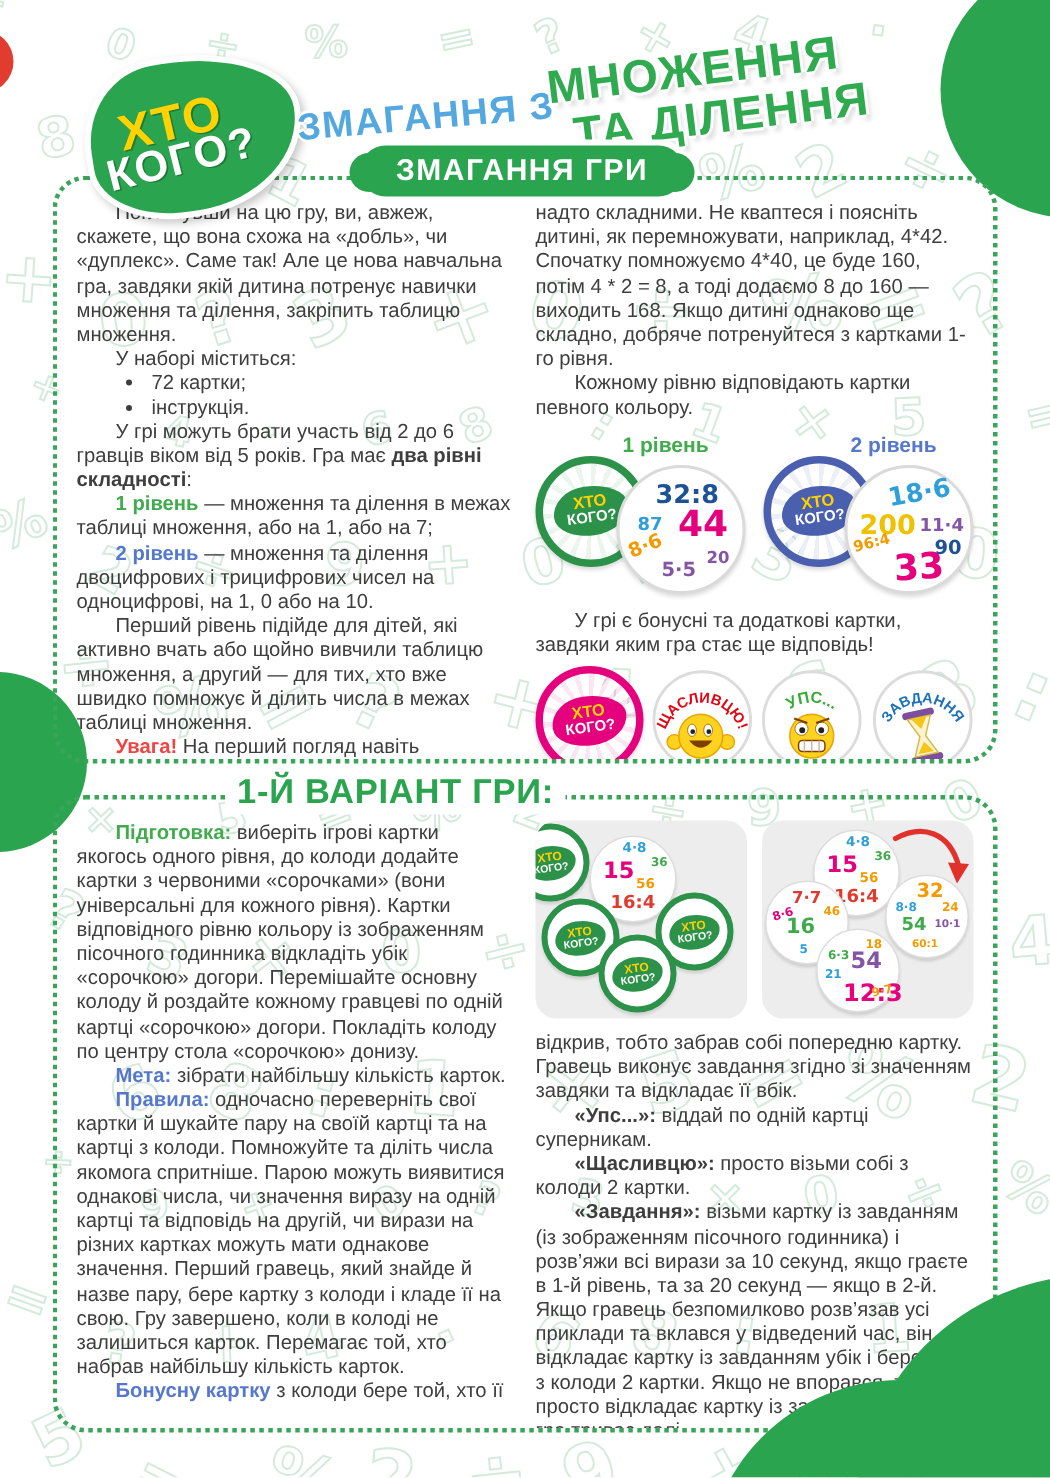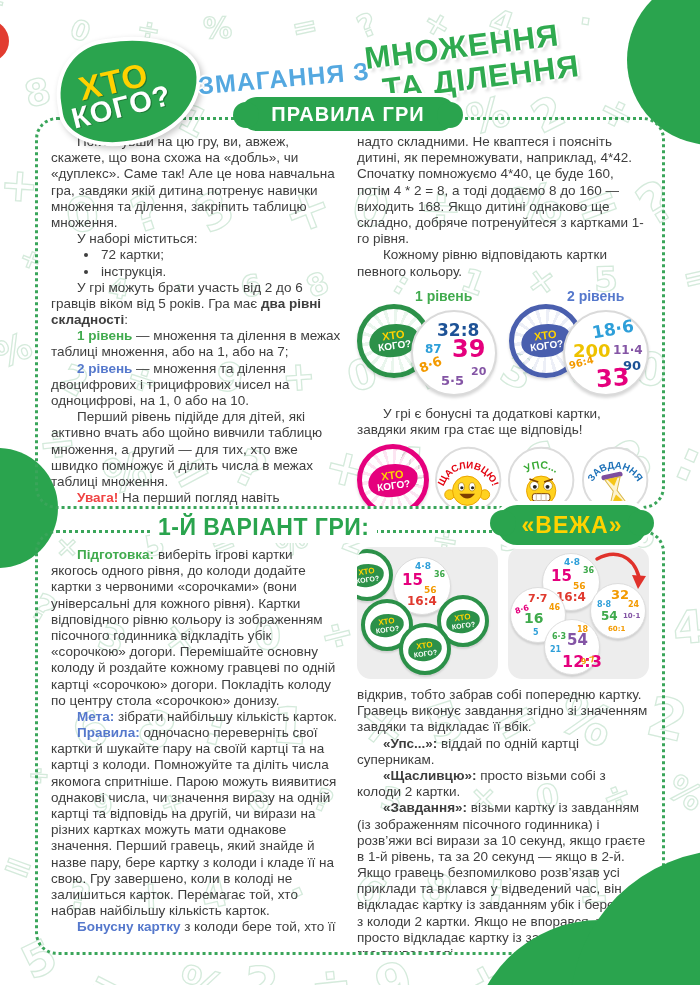--- a/index.html
+++ b/index.html
@@ -253,21 +253,21 @@
   <div class="logo">
     <span class="l1">ХТО</span>
     <span class="l2">КОГО?</span>
   </div>
   <div class="subtitle">ЗМАГАННЯ З</div>
   <div class="main-title">
     <div class="t1">МНОЖЕННЯ</div>
     <div class="t2">ТА ДІЛЕННЯ</div>
   </div>
 
-  <div class="pill pill-rules">ПРАВИЛА ГРИ</div>
+  <div class="pill pill-rules">ЗМАГАННЯ ГРИ</div>
 
   <div class="dbox box1">
     <div class="col">
       <p>Поглянувши на цю гру, ви, авжеж, скажете, що вона схожа на «добль», чи «дуплекс». Саме так! Але це нова навчальна гра, завдяки якій дитина потренує навички множення та ділення, закріпить таблицю множення.</p>
       <p>У наборі міститься:</p>
       <ul>
         <li>72 картки;</li>
         <li>інструкція.</li>
       </ul>
       <p><span>У грі можуть брати участь від 2 до 6 гравців віком від 5 років. Гра має </span><b class="drk">два рівні складності</b><span>:</span></p>
@@ -286,21 +286,21 @@
           <span class="level-cap cap-grn">1 рівень</span>
           <div class="back back--green">
             <div class="blob">
               <span class="bl1">ХТО</span>
               <span class="bl2">КОГО?</span>
             </div>
           </div>
           <div class="face">
             <span class="num l1n1" style="color: rgb(29, 82, 150);">32:8</span>
             <span class="num l1n2" style="color: rgb(46, 159, 217);">87</span>
-            <span class="num l1n3" style="color: rgb(229, 0, 125);">39</span>
+            <span class="num l1n3" style="color: rgb(229, 0, 125);">44</span>
             <span class="num l1n4" style="color: rgb(243, 154, 0);">8·6</span>
             <span class="num l1n5" style="color: rgb(132, 85, 165);">20</span>
             <span class="num l1n6" style="color: rgb(132, 85, 165);">5·5</span>
           </div>
         </div>
         <div class="level-group">
           <span class="level-cap cap-blu">2 рівень</span>
           <div class="back back--blue">
             <div class="blob">
               <span class="bl1">ХТО</span>
@@ -378,21 +378,20 @@
             <path d="M27 33 L43 33 L37 46 L43 59 L27 59 L33 46 Z" fill="#fdf3cf" stroke="#d9b84a" stroke-width="1"></path>
             <path d="M29.5 33 L40.5 33 L35 41 Z" fill="#f5c518"></path>
             <path d="M29.5 57.5 L40.5 57.5 L35 50 Z" fill="#f5c518"></path>
           </g>
         </svg>
       </div>
     </div>
   </div>
 
   <div class="variant-title">1-Й ВАРІАНТ ГРИ:</div>
-  <div class="pill pill-badge">«ВЕЖА»</div>
 
   <div class="dbox box2">
     <div class="col">
       <p><b class="grn">Підготовка:</b><span> виберіть ігрові картки якогось одного рівня, до колоди додайте картки з червоними «сорочками» (вони універсальні для кожного рівня). Картки відповідного рівню кольору із зображенням пісочного годинника відкладіть убік «сорочкою» догори. Перемішайте основну колоду й роздайте кожному гравцеві по одній картці «сорочкою» догори. Покладіть колоду по центру стола «сорочкою» донизу.</span></p>
       <p><b class="blu">Мета:</b><span> зібрати найбільшу кількість карток.</span></p>
       <p><b class="blu">Правила:</b><span> одночасно переверніть свої картки й шукайте пару на своїй картці та на картці з колоди. Помножуйте та діліть числа якомога спритніше. Парою можуть виявитися однакові числа, чи значення виразу на одній картці та відповідь на другій, чи вирази на різних картках можуть мати однакове значення. Перший гравець, який знайде й назве пару, бере картку з колоди і кладе її на свою. Гру завершено, коли в колоді не залишиться карток. Перемагає той, хто набрав найбільшу кількість карток.</span></p>
       <p><b class="blu">Бонусну картку</b><span> з колоди бере той, хто її</span></p>
     </div>
 
     <div class="col">

